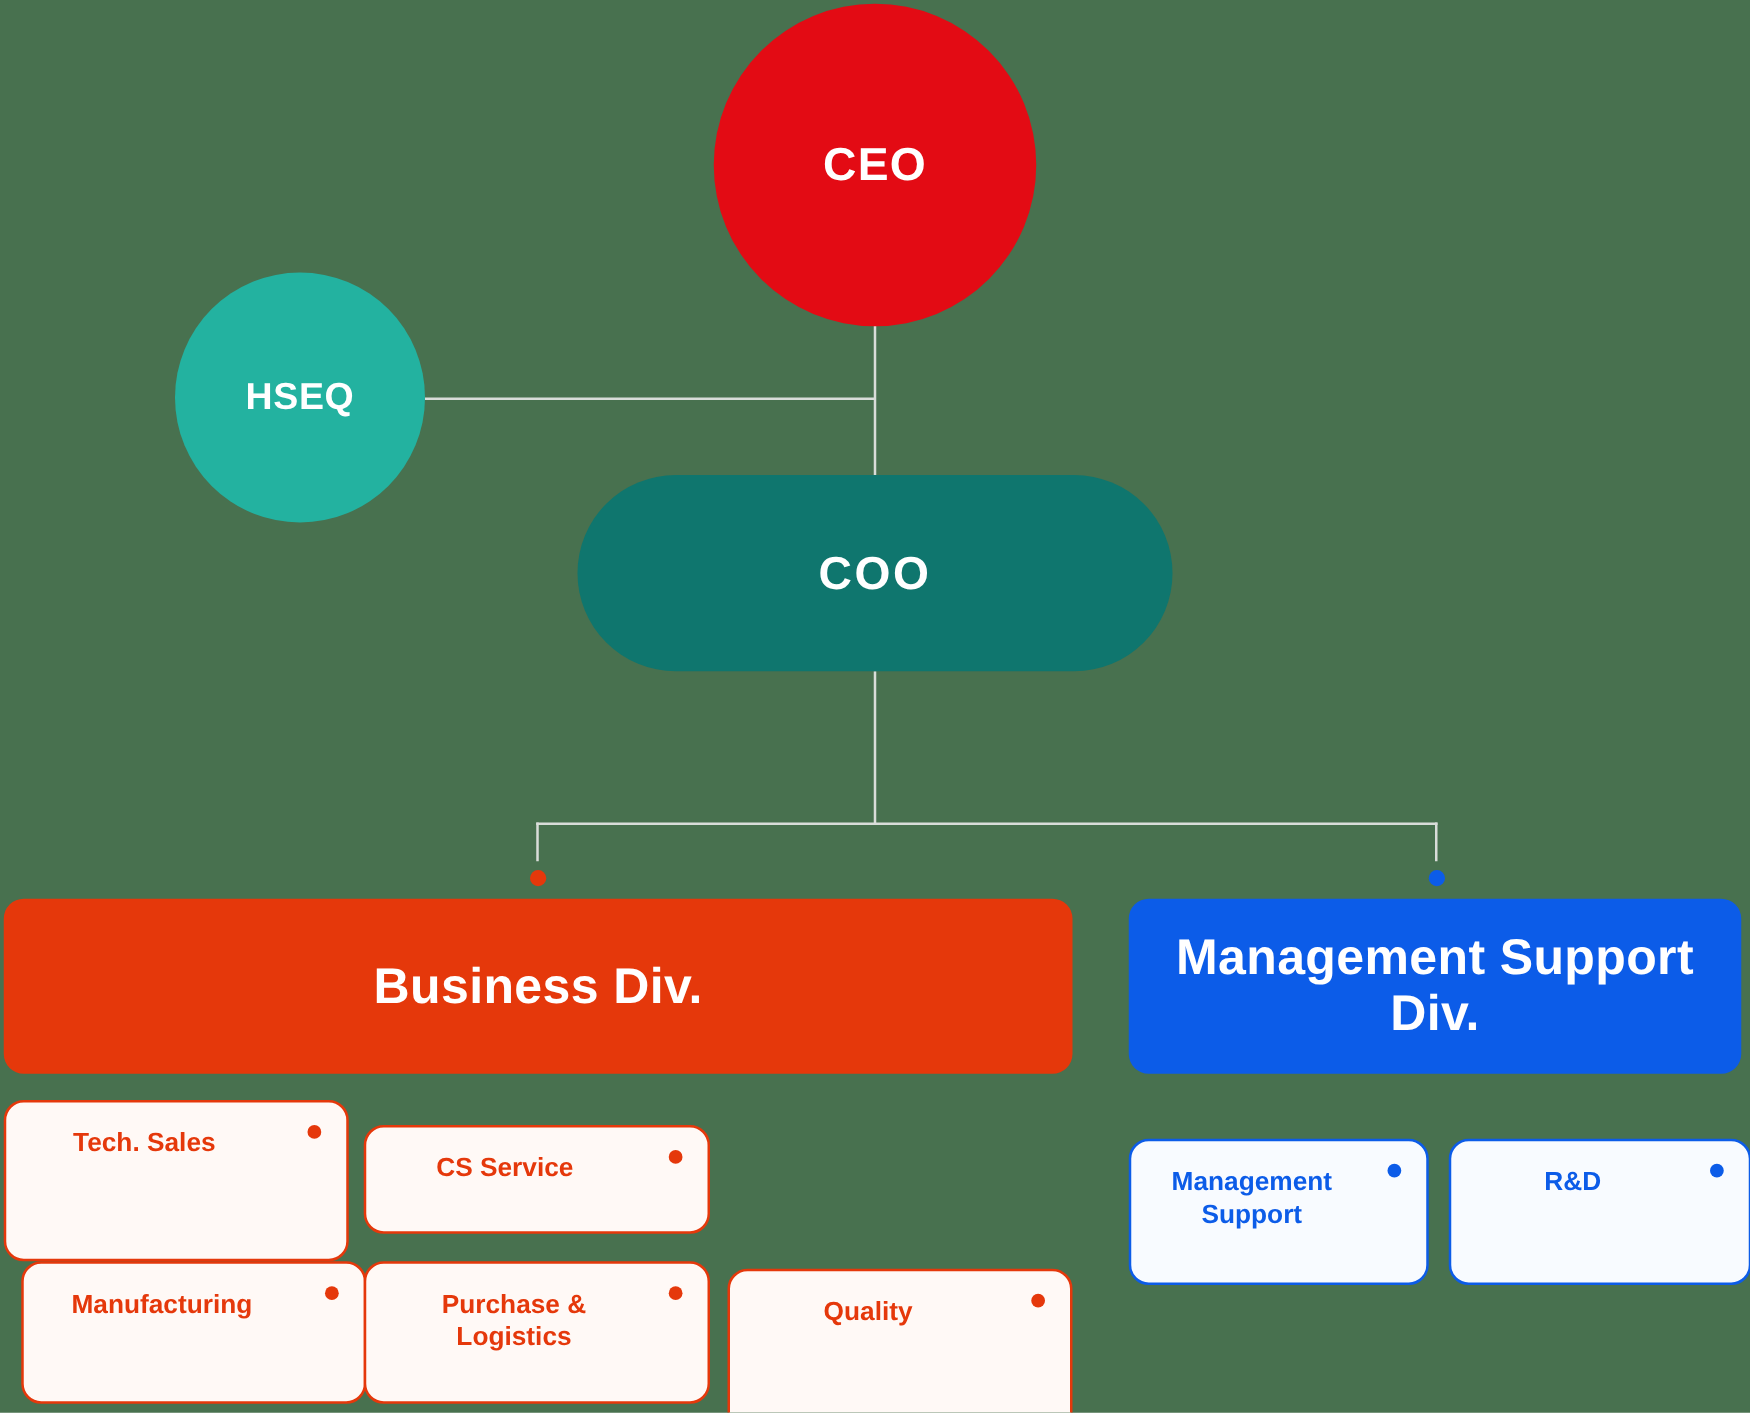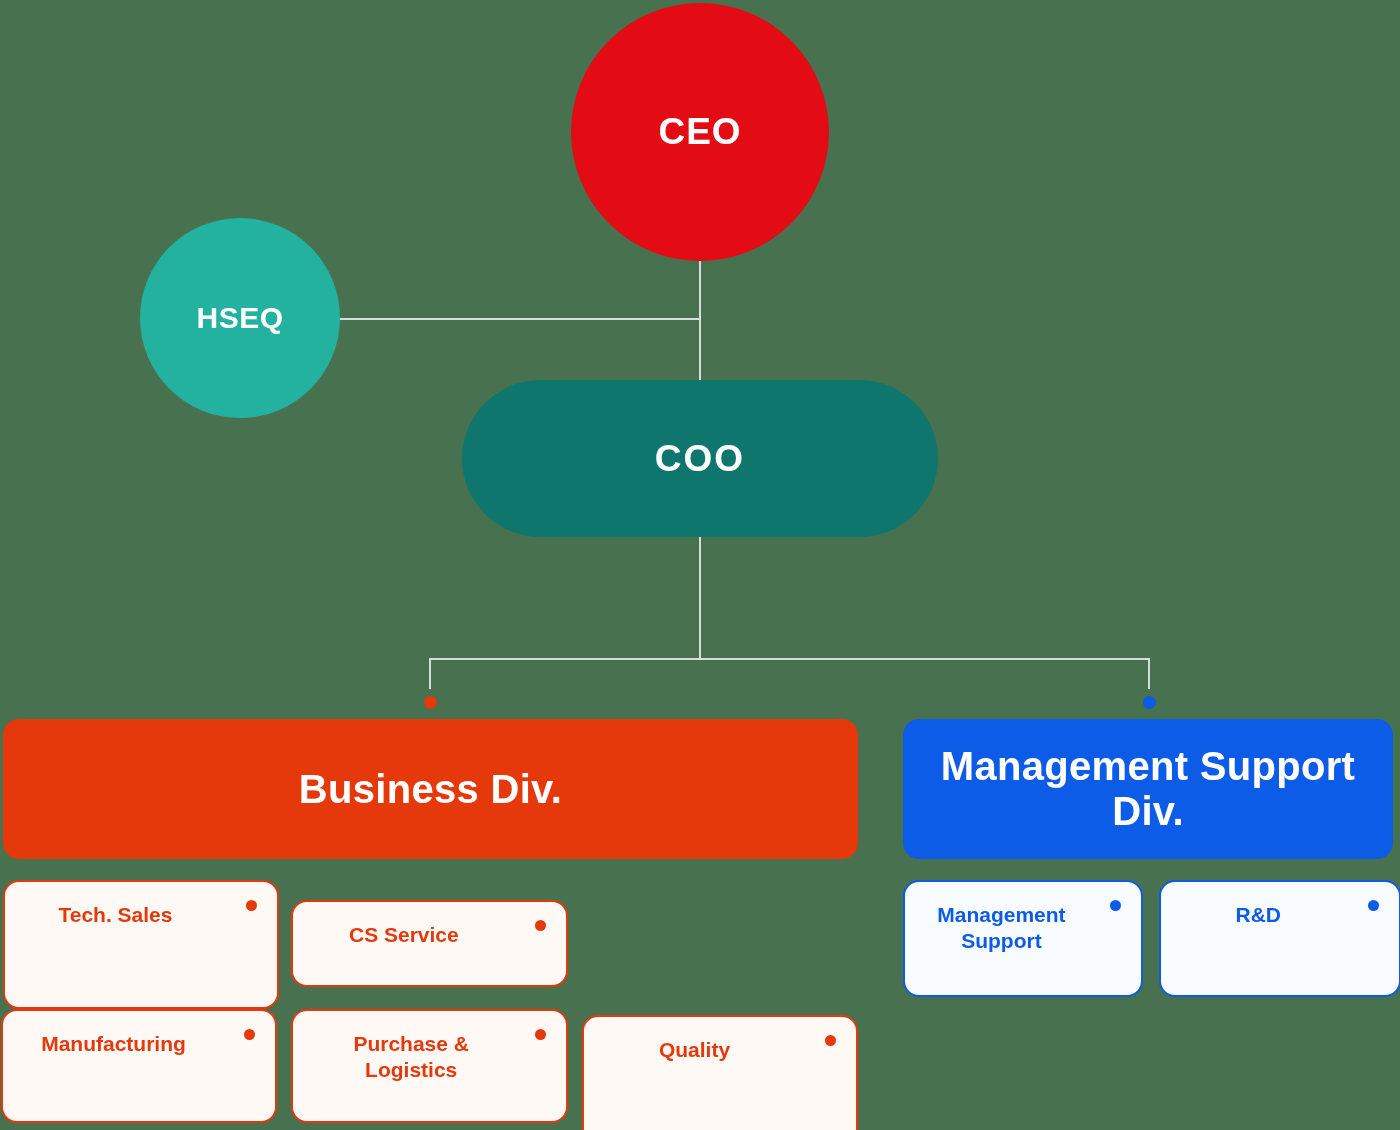--- a/index.html
+++ b/index.html
@@ -18,21 +18,21 @@
   .hseq{left:140px;top:218px;width:200px;height:200px;background:#23B2A0;font-size:30px;font-weight:600;letter-spacing:0.5px;}
   .coo{left:462px;top:380px;width:476px;height:157px;background:#0f766e;border-radius:79px;font-size:37px;font-weight:800;letter-spacing:2px;}
   .divband{position:absolute;top:719px;height:140px;border-radius:16px;display:flex;align-items:center;justify-content:center;color:#fff;font-size:40px;font-weight:600;letter-spacing:0.3px;}
   .divband.business{left:3px;width:855px;background:#E5380B;}
   .divband.management{left:903px;width:490px;background:#0C5CE8;}
   .card{position:absolute;border-radius:16px;box-sizing:border-box;padding:20px 20px 0 20px;}
   .card .card-label{display:block;font-size:21px;font-weight:700;line-height:1.25;max-width:78%;}
   .card .dot{position:absolute;top:18px;right:20px;width:11px;height:11px;border-radius:50%;}
   .card.orange{background:#FFF9F6;border:2px solid #E5380B;color:#E5380B;}
   .card.orange .dot{background:#E5380B;}
-  .card.blue{background:#F8FBFF;border:2px solid #0C5CE8;color:#0C5CE8;}
+  .card.blue{background:#F8FBFF;border:2px solid #0C5CE8;color:#0C5CE8;margin-top:31px;}
   .card.blue .dot{background:#0C5CE8;}
   .edot{position:absolute;width:13px;height:13px;border-radius:50%;}
   .edot.orange{background:#E5380B;}
   .edot.blue{background:#0C5CE8;}
 </style>
 </head>
 <body>
 
 <div class="stage">
 
@@ -64,21 +64,21 @@
 
   <div class="card orange" style="left:3px;top:880px;width:276px;height:129px;">
     <span class="card-label">Tech. Sales</span>
     <span class="dot"></span>
   </div>
   <div class="card orange" style="left:291px;top:900px;width:277px;height:87px;">
     <span class="card-label">CS Service</span>
     <span class="dot"></span>
   </div>
 
-  <div class="card orange" style="left:1px;top:1009px;width:276px;height:114px;">
+  <div class="card orange" style="left:17px;top:1009px;width:276px;height:114px;">
     <span class="card-label">Manufacturing</span>
     <span class="dot"></span>
   </div>
   <div class="card orange" style="left:291px;top:1009px;width:277px;height:114px;padding-left:32px;">
     <span class="card-label">Purchase &amp; Logistics</span>
     <span class="dot"></span>
   </div>
   <div class="card orange" style="left:582px;top:1015px;width:276px;height:148px;">
     <span class="card-label">Quality</span>
     <span class="dot"></span>

